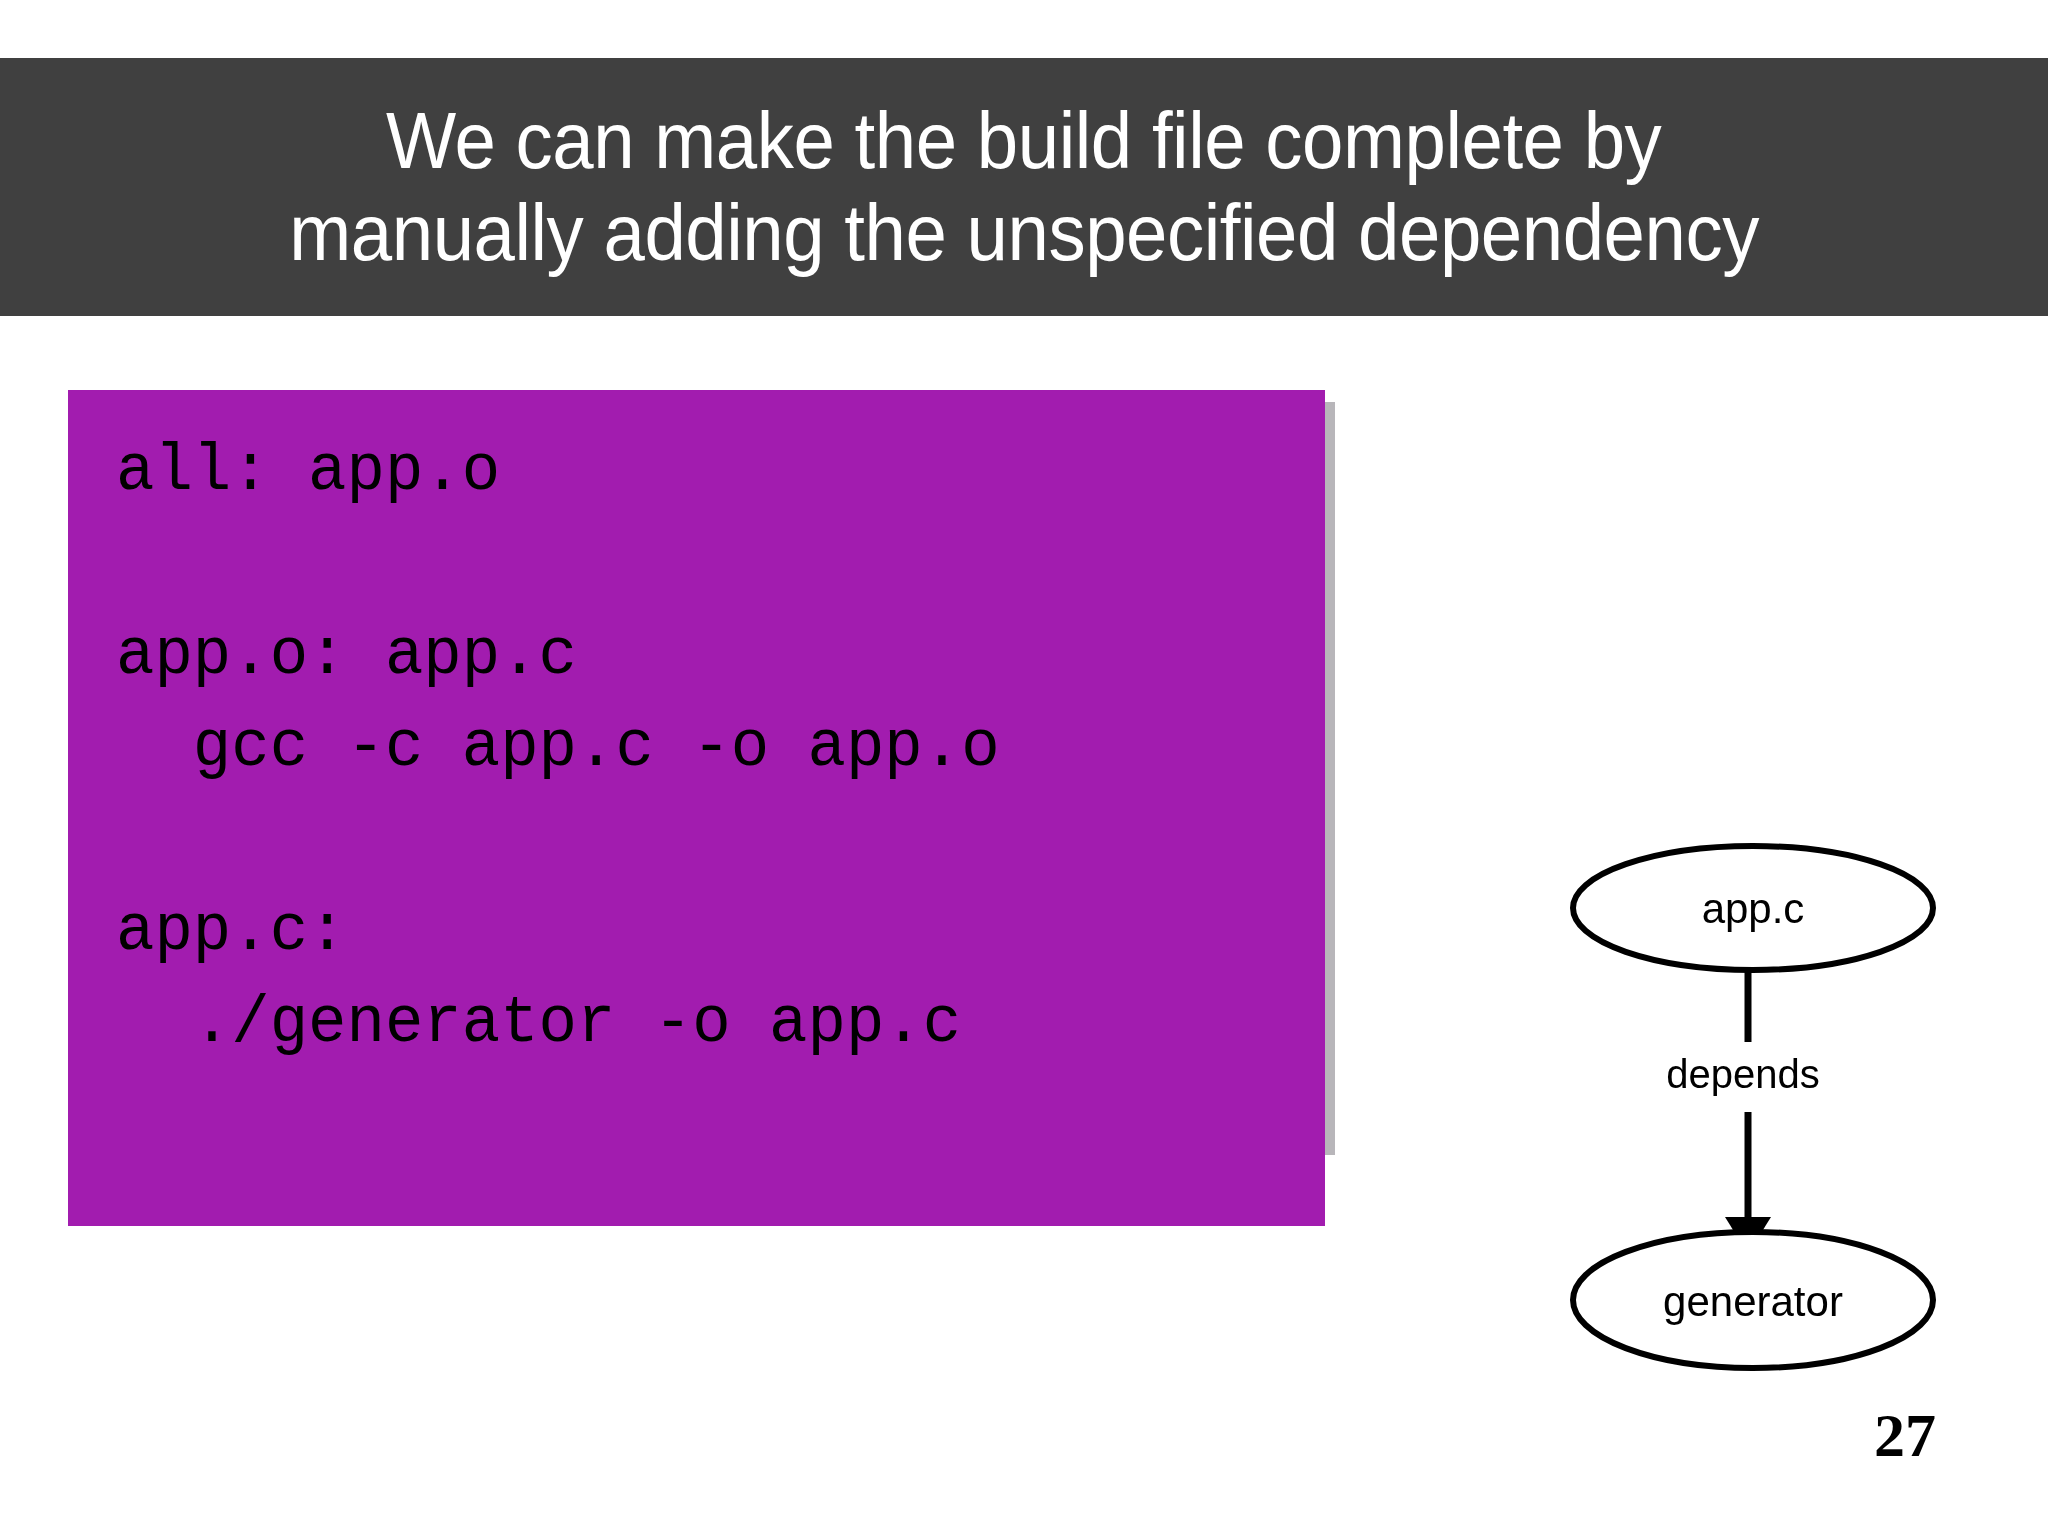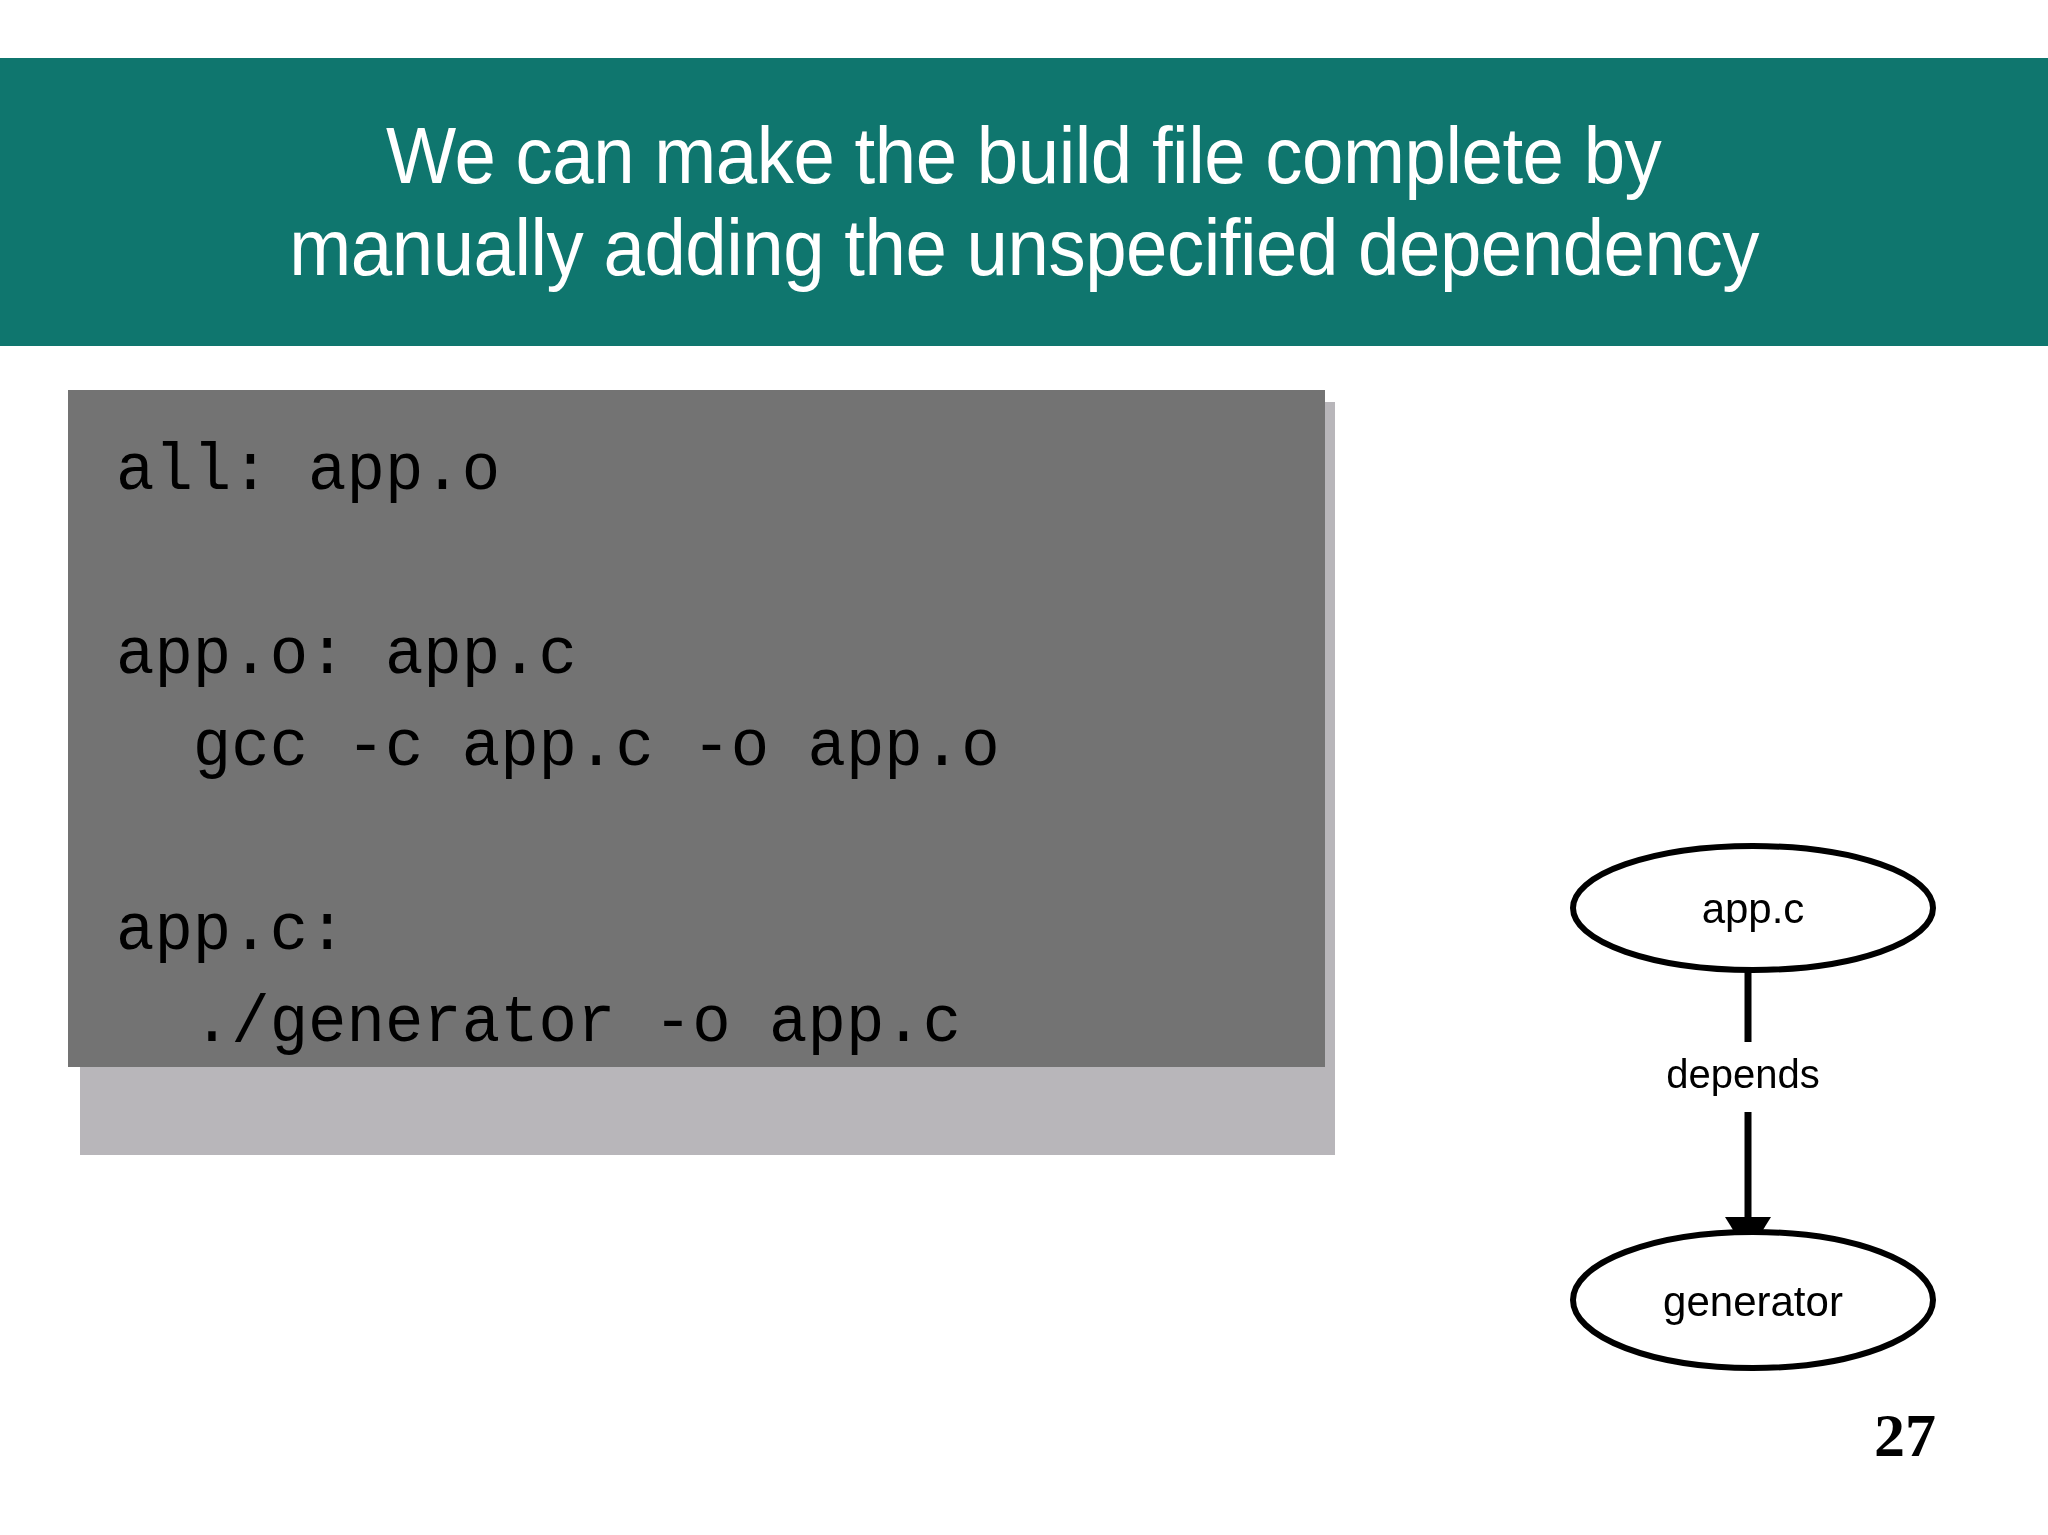--- a/index.html
+++ b/index.html
@@ -14,22 +14,22 @@
     overflow: hidden;
     font-family: "Liberation Sans", sans-serif;
   }
 
   
   #title-band {
     position: absolute;
     left: 0;
     top: 58px;
     width: 2048px;
-    height: 288px;
-    background: #0f766e;
+    height: 258px;
+    background: #404040;
     display: flex;
     flex-direction: column;
     align-items: center;
     justify-content: center;
     box-sizing: border-box;
     padding: 16px 20px;
   }
   .title-line {
     color: #ffffff;
     font-family: "Liberation Sans Narrow", "Liberation Sans", sans-serif;
@@ -49,22 +49,22 @@
     top: 402px;
     width: 1255px;
     height: 753px;
     background: #b8b6ba;
   }
   #code-block {
     position: absolute;
     left: 68px;
     top: 390px;
     width: 1257px;
-    height: 677px;
-    background: #737373;
+    height: 836px;
+    background: #a21caf;
     box-sizing: border-box;
     padding: 36px 0 0 48px;
   }
   #code-text {
     margin: 0;
     font-family: "Liberation Mono", "DejaVu Sans Mono", monospace;
     font-size: 66px;
     line-height: 92px;
     color: #000000;
     white-space: pre;

